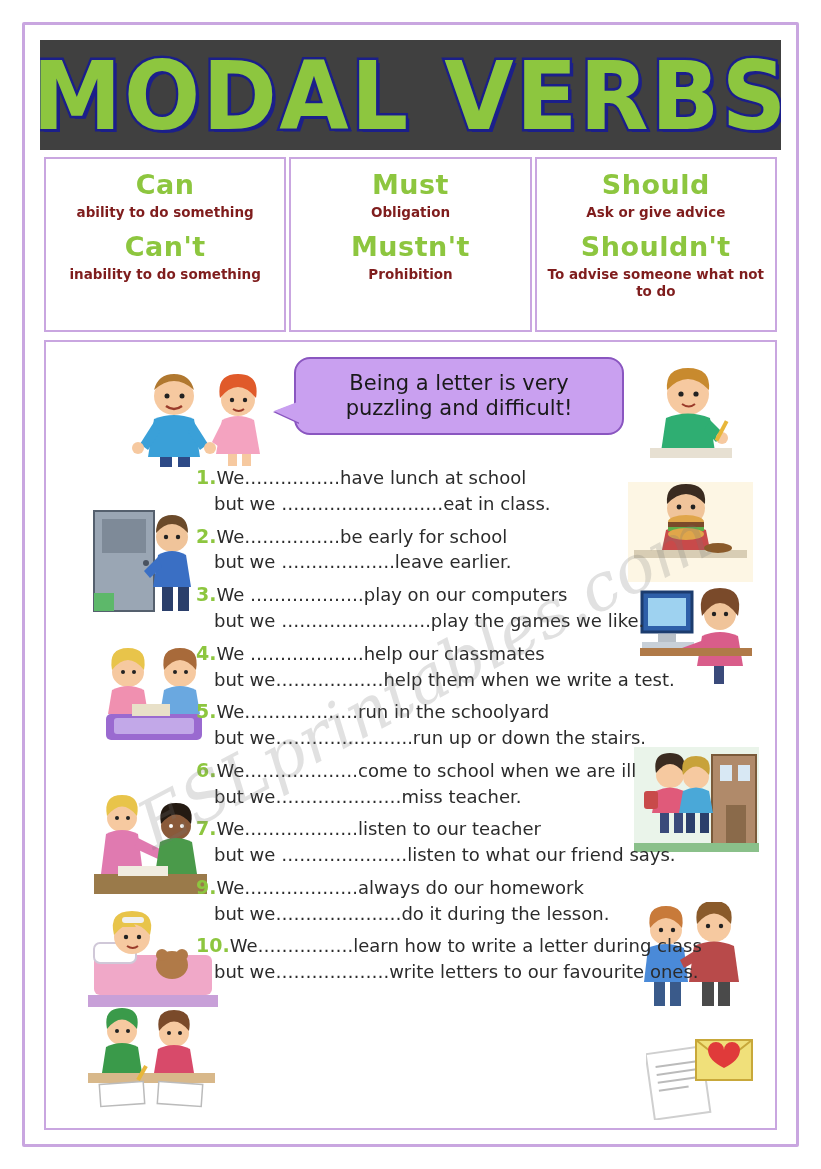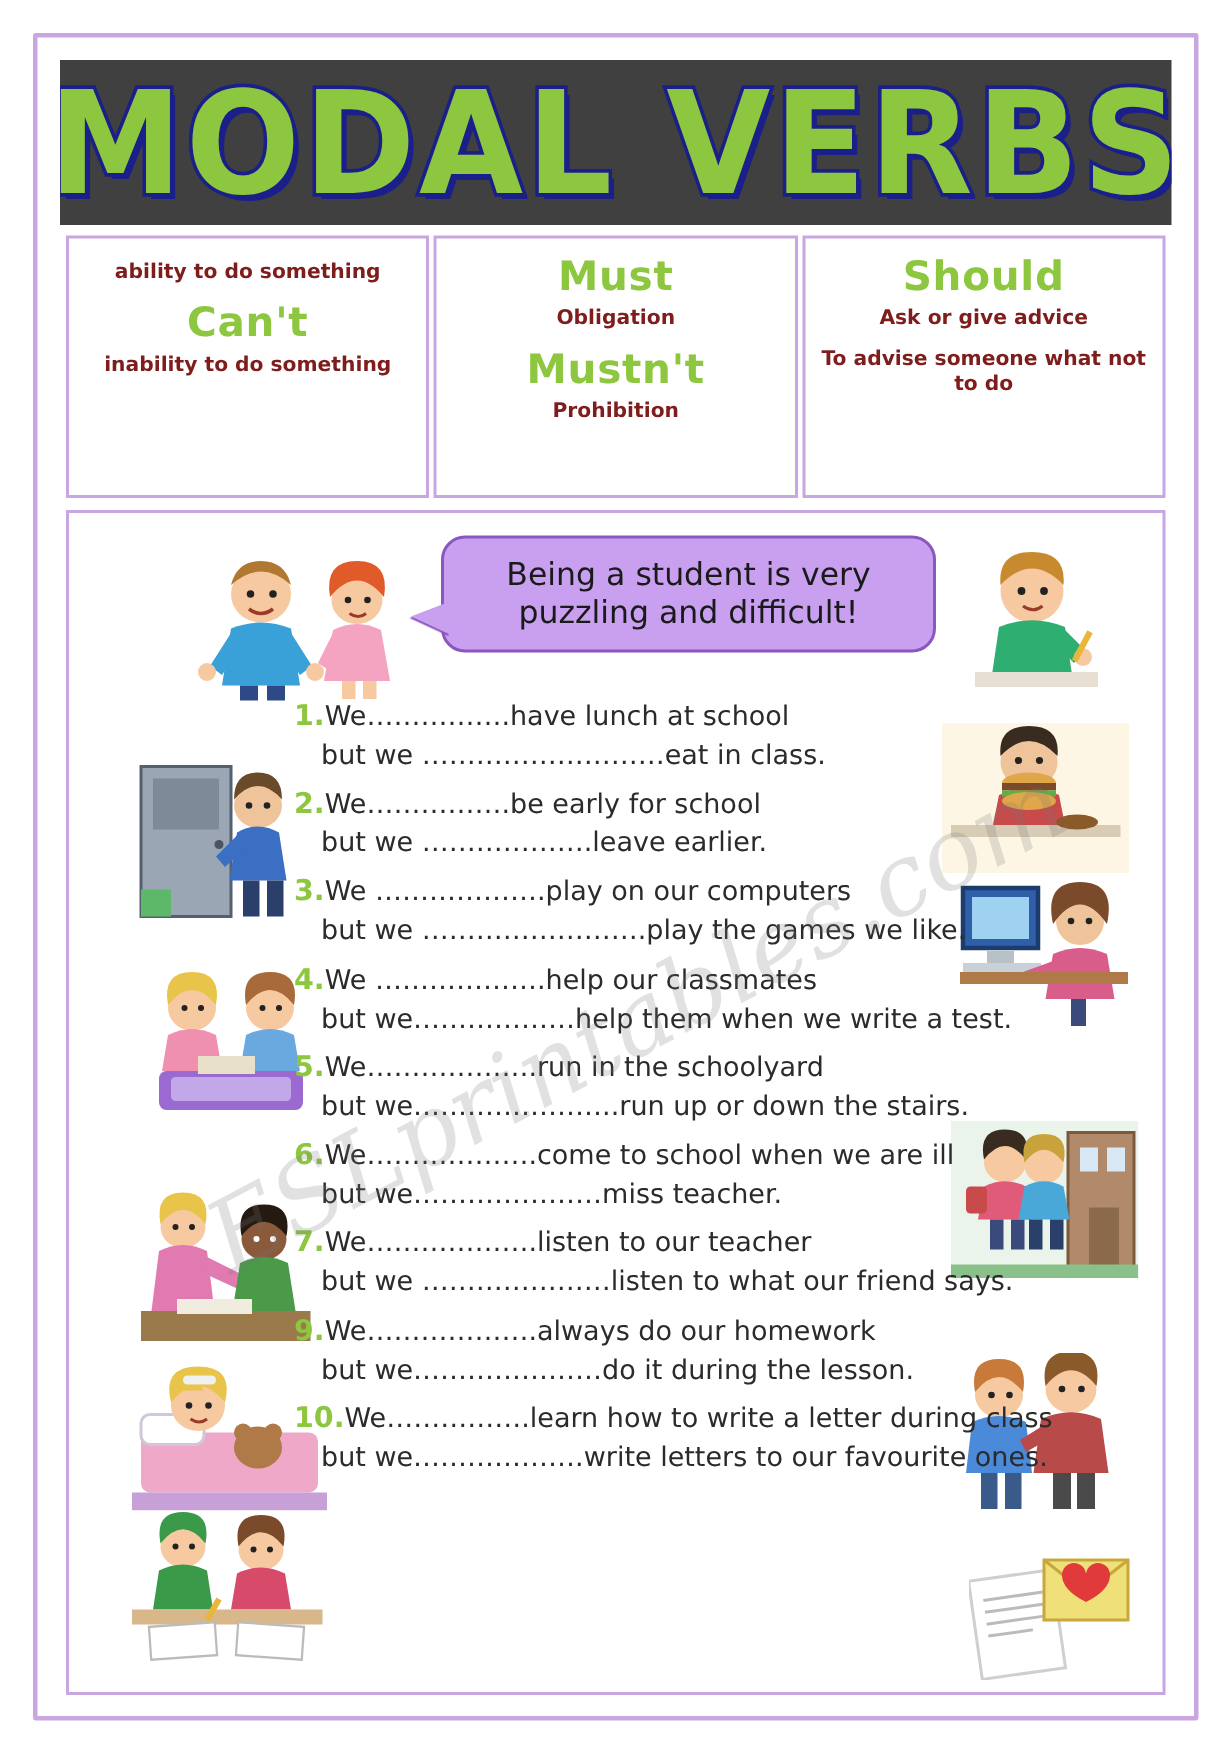--- a/index.html
+++ b/index.html
@@ -192,47 +192,49 @@
 
   <div class="outer-frame"></div>
 
   <div class="title-box">
     <div class="title-text">MODAL VERBS</div>
   </div>
 
   <div class="modal-table">
 
     <div class="modal-cell">
+      <div class="modal-word">Can</div>
       <div class="modal-desc">ability to do something</div>
       <div class="modal-word">Can't</div>
       <div class="modal-desc">inability to do something</div>
     </div>
 
     <div class="modal-cell">
       <div class="modal-word">Must</div>
       <div class="modal-desc">Obligation</div>
       <div class="modal-word">Mustn't</div>
       <div class="modal-desc">Prohibition</div>
     </div>
 
     <div class="modal-cell">
       <div class="modal-word">Should</div>
       <div class="modal-desc">Ask or give advice</div>
+      <div class="modal-word">Shouldn't</div>
       <div class="modal-desc">To advise someone what not to do</div>
     </div>
 
   </div>
 
   <div class="exercise-box">
 
     <div class="watermark">ESLprintables.com</div>
 
     <div class="bubble">
       <div class="bubble-tail"></div>
-      <div class="bubble-text">Being a student is very puzzling and difficult!</div>
+      <div class="bubble-text">Being a letter is very puzzling and difficult!</div>
     </div>
 
     <div class="art" style="left:70px; top:22px; width:175px; height:105px;">
       <svg width="175" height="105" viewBox="0 0 175 105">
         <rect x="0" y="0" width="175" height="105" fill="#ffffff"></rect>
 
         <ellipse cx="58" cy="32" rx="20" ry="19" fill="#f6c9a0"></ellipse>
         <path d="M38 26 q20 -18 40 0 q-4 -16 -20 -16 q-16 0 -20 16z" fill="#b07830"></path>
         <circle cx="51" cy="32" r="2.5" fill="#222"></circle>
         <circle cx="66" cy="32" r="2.5" fill="#222"></circle>

